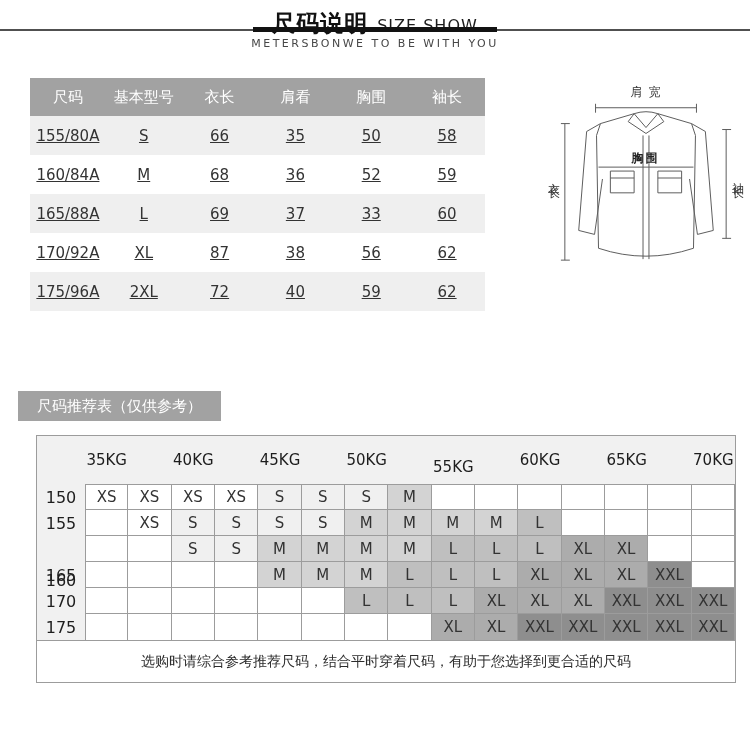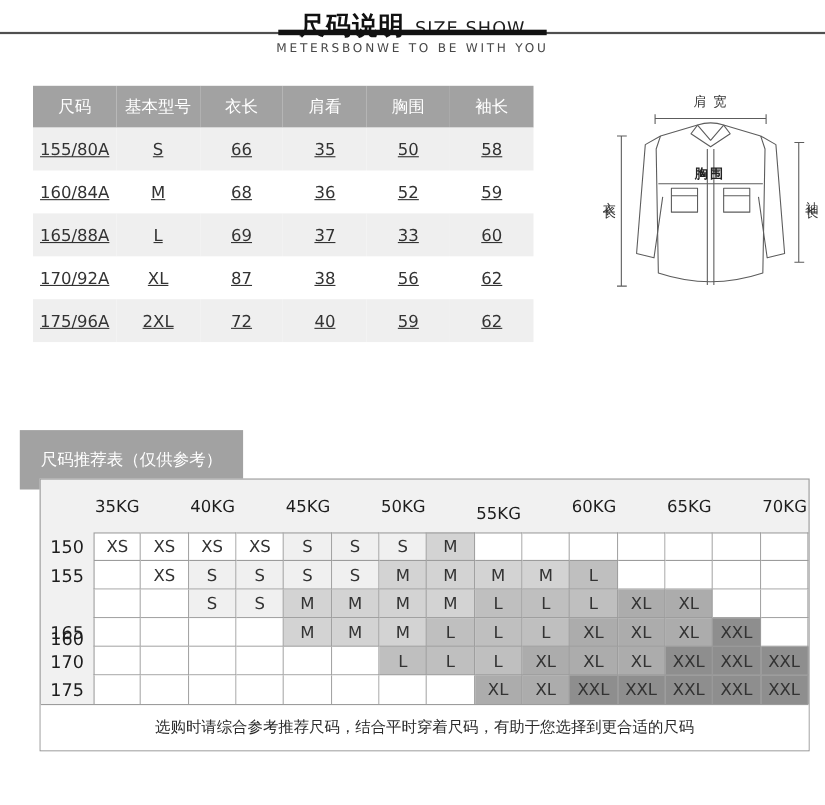--- a/index.html
+++ b/index.html
@@ -33,21 +33,21 @@
   .lbl-chest{top:66px;left:50%;transform:translateX(-50%);letter-spacing:2px;color:#222;font-weight:bold;}
   .lbl-length{left:-3px;top:50%;transform:translateY(-58%);writing-mode:vertical-rl;letter-spacing:4px;}
   .lbl-sleeve{right:-3px;top:50%;transform:translateY(-58%);writing-mode:vertical-rl;letter-spacing:4px;}
 
   
   #tip{position:absolute;top:331px;left:0;width:100%;text-align:center;
        font-size:14px;color:#141414;}
 
   
   #rec-label{position:absolute;left:18px;top:391px;height:30px;line-height:30px;
-             padding:12px 19px;background:var(--label-bg);color:#fff;font-size:15px;}
+             padding:0 19px;background:var(--label-bg);color:#fff;font-size:15px;}
 
   
   #rec-container{position:absolute;left:36px;top:435px;width:698px;
                  border:1px solid var(--grid-bd);background:var(--rec-bg);}
   #rec-grid{display:grid;grid-template-columns:48px repeat(15,1fr);
             grid-template-rows:48px repeat(6,26px);}
   .wcell{display:flex;align-items:center;justify-content:center;
          font-size:15px;color:#1d1d1d;white-space:nowrap;}
   .hcell{display:flex;align-items:center;justify-content:center;
          font-size:16px;color:#1d1d1d;}

